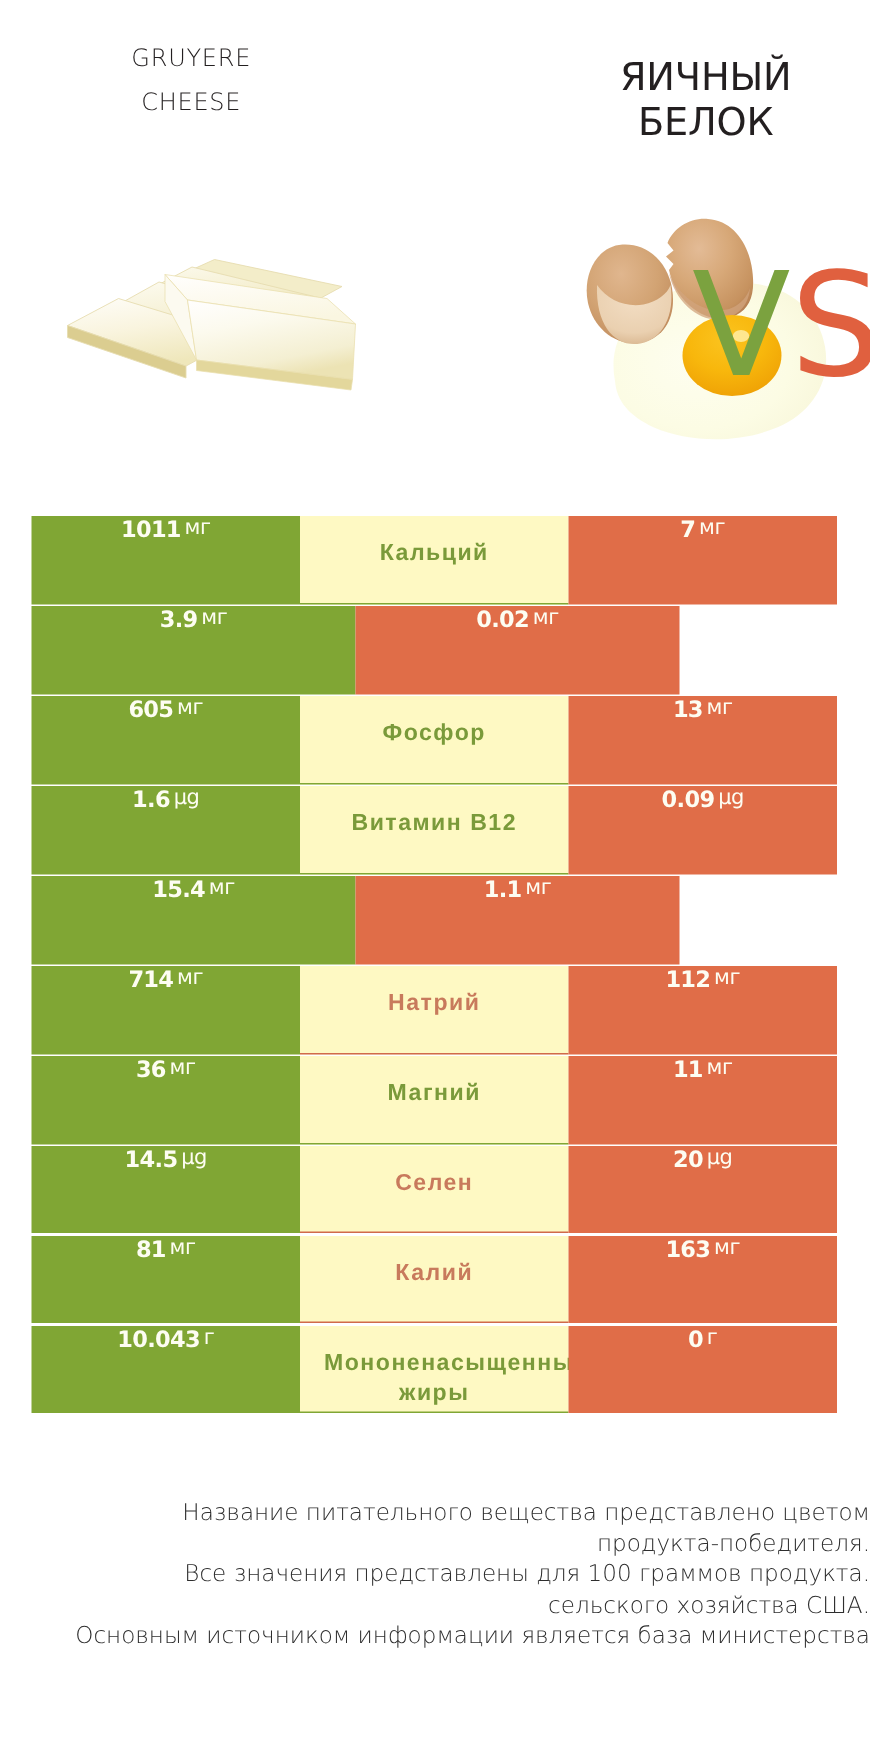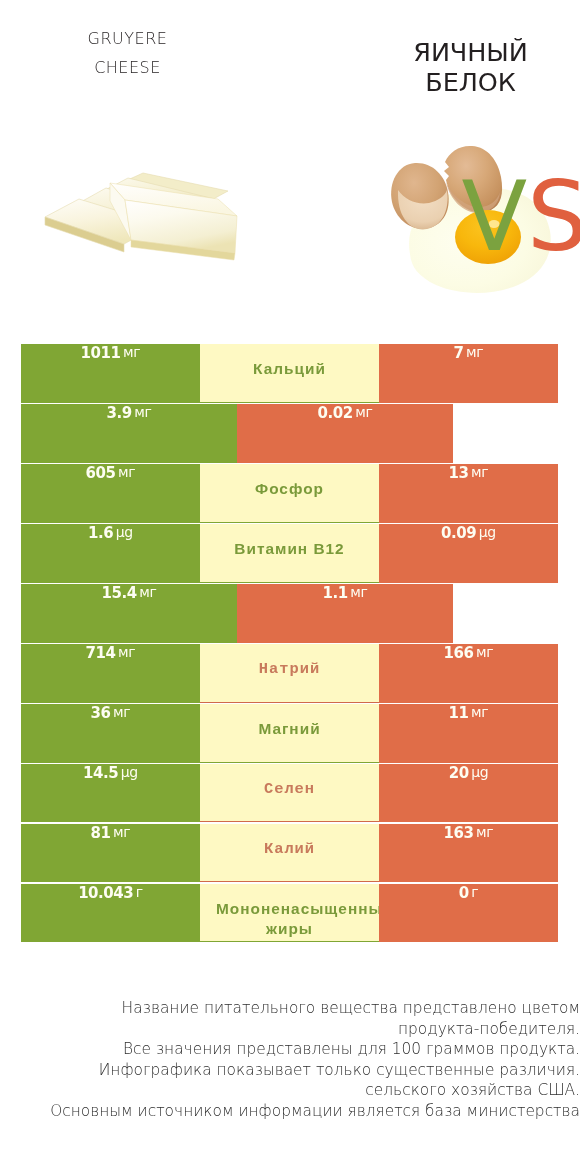--- a/index.html
+++ b/index.html
@@ -47,21 +47,21 @@
   .cell.left{background:#80a634;color:#fdfdf2;}
   .cell.right{background:#e06d48;color:#fdfdf2;}
   .cell.mid{
     background:#fef9c3;text-align:center;line-height:20px;
     border-bottom:1px solid #80a634;
     color:#7a9a3a;
     white-space:nowrap;overflow:visible;
     font-family:"Liberation Sans", sans-serif;
     font-size:15.4px;letter-spacing:1.0px;
   }
-  .cell.mid.orange{border-bottom-color:#d06a4a;color:#c87a5c;font-family:Liberation Mono, monospace;}
+  .cell.mid.orange{border-bottom-color:#d06a4a;color:#c87a5c;}
   .nutrient-text{position:absolute;left:16px;top:15.3px;display:block;width:147px;white-space:normal;}
   .cell.right{z-index:2;}
   .unit{font-size:14px;font-weight:normal;margin-left:2.5px;letter-spacing:-0.3px;}
 
   
   .note{
     position:absolute;left:0;top:998px;width:580px;text-align:right;
     font-family:"DejaVu Sans", sans-serif;
     font-size:15.4px;line-height:20.6px;color:#2e2e2e;font-weight:100;
   }
@@ -242,21 +242,21 @@
       </div>
       <div class="row">
         <div class="cell left">
           <span>714</span>
           <span class="unit">мг</span>
         </div>
         <div class="cell mid orange">
           <span class="nutrient-text">Натрий</span>
         </div>
         <div class="cell right">
-          <span>166</span>
+          <span>112</span>
           <span class="unit">мг</span>
         </div>
       </div>
       <div class="row">
         <div class="cell left">
           <span>36</span>
           <span class="unit">мг</span>
         </div>
         <div class="cell mid">
           <span class="nutrient-text">Магний</span>
@@ -304,18 +304,17 @@
           <span>0</span>
           <span class="unit">г</span>
         </div>
       </div>
     </div>
 
   <div class="note">
       <div>Название питательного вещества представлено цветом</div>
       <div>продукта-победителя.</div>
       <div>Все значения представлены для 100 граммов продукта.</div>
-      <div>Инфографика показывает только существенные различия.</div>
       <div>сельского хозяйства США.</div>
       <div>Основным источником информации является база министерства</div>
     </div>
 
 </div>
 
 </body></html>

